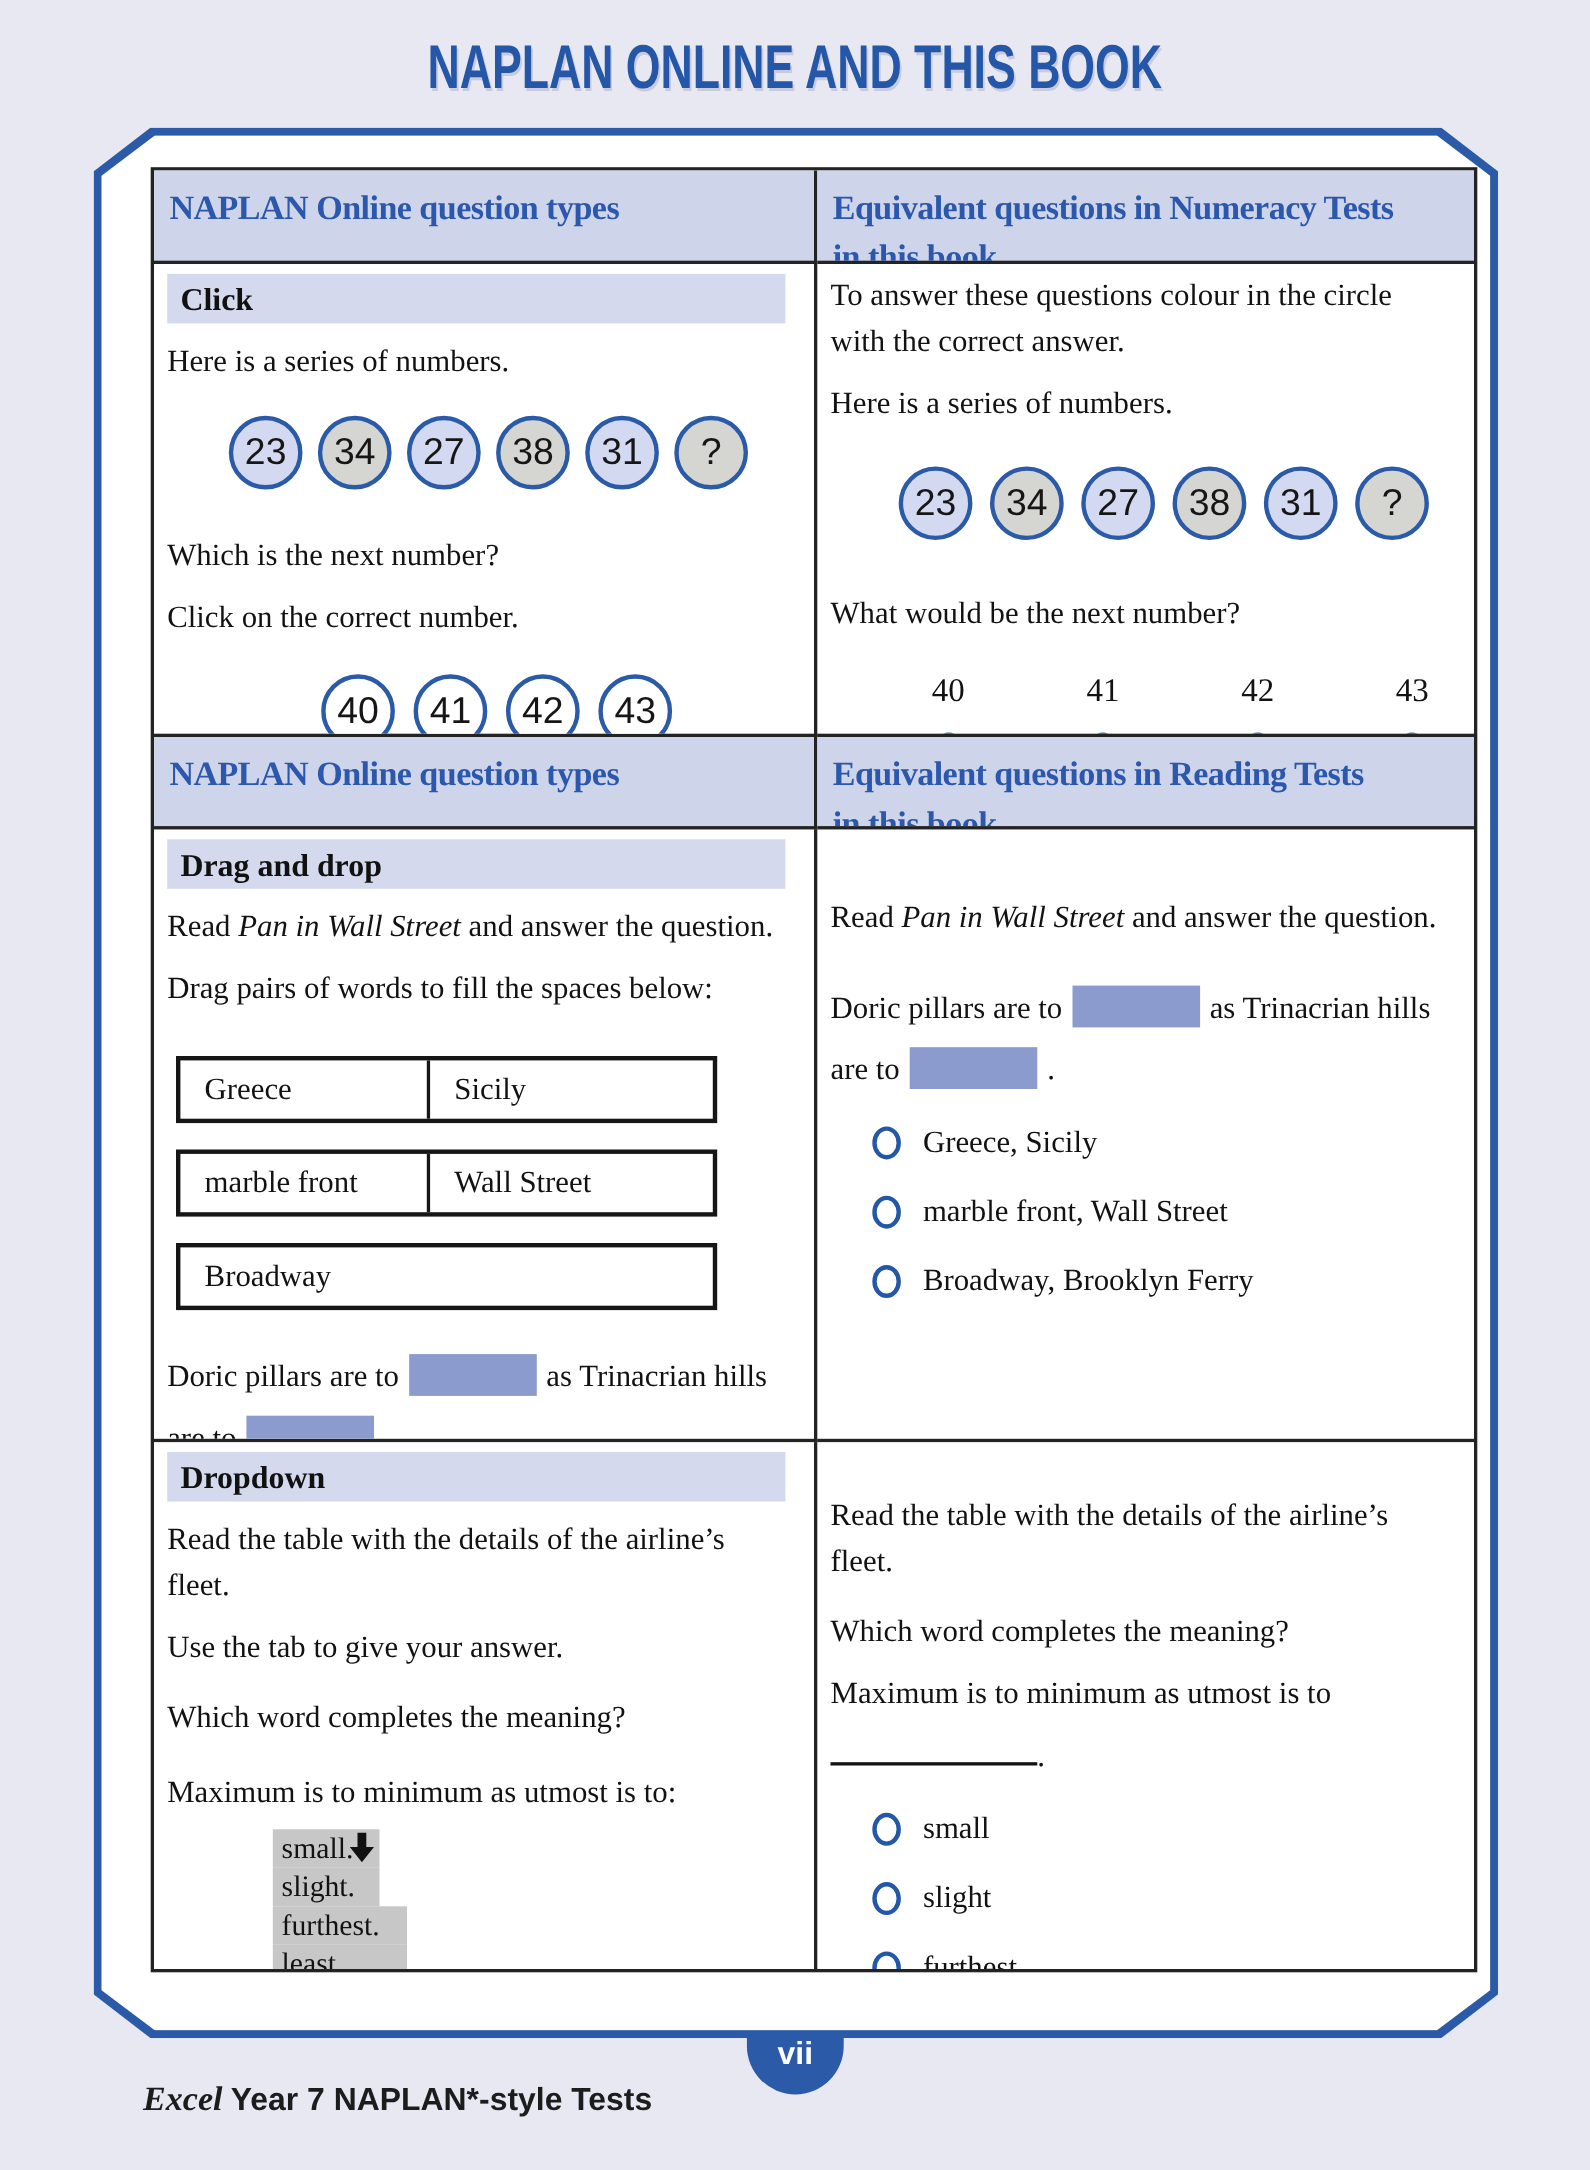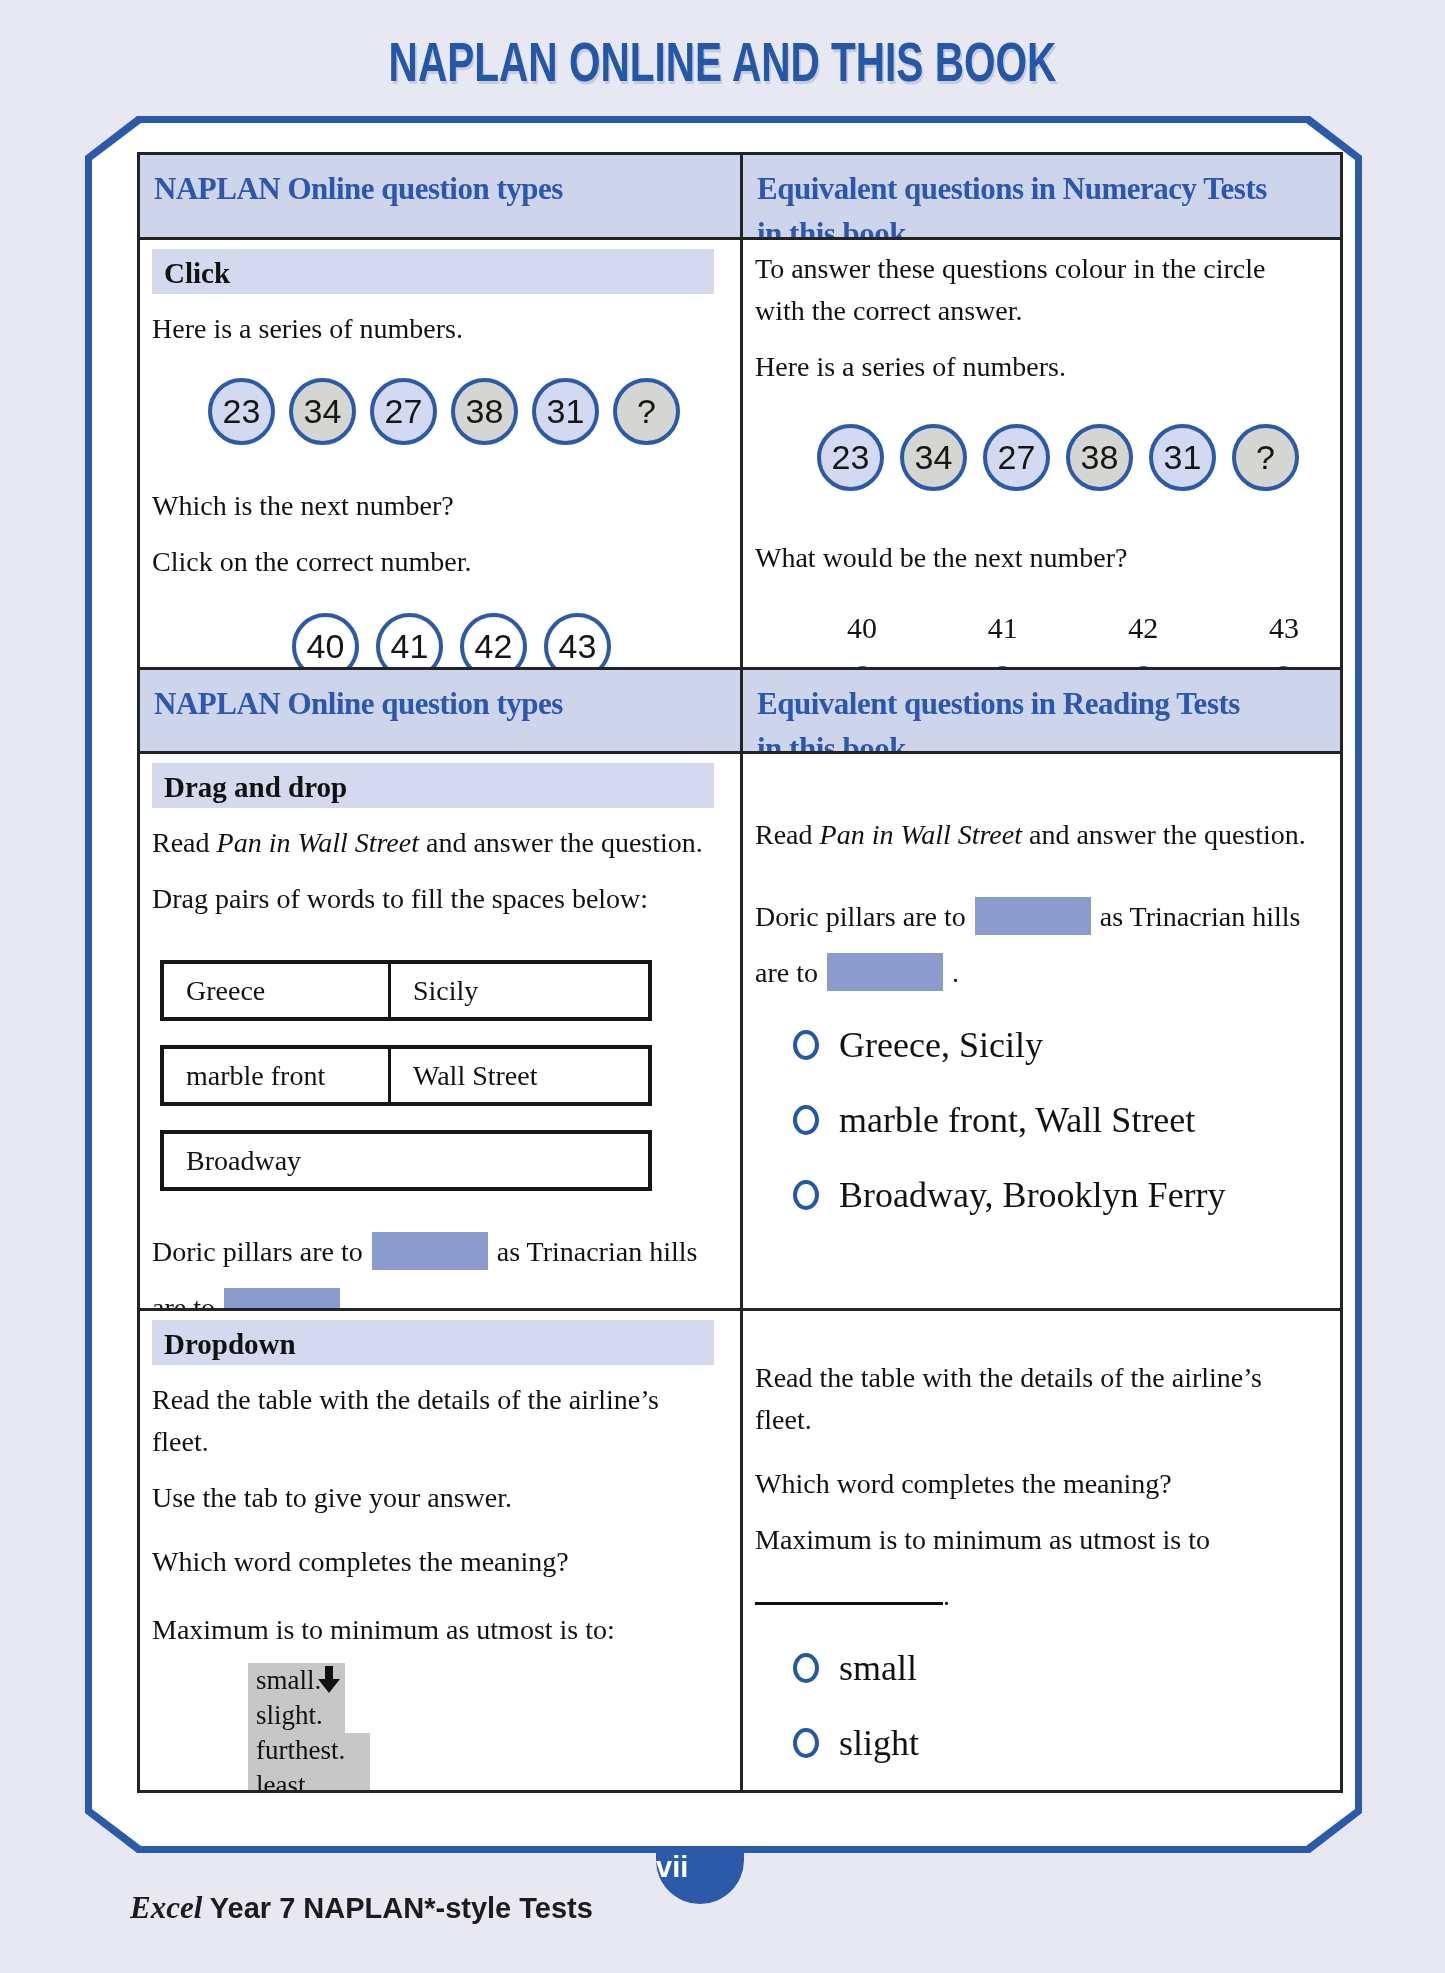--- a/index.html
+++ b/index.html
@@ -97,21 +97,21 @@
   }
   .sentence { margin-top:30px; white-space:nowrap; }
   .sentence.l2 { margin-top:14px; }
   
   .radio-list { margin:24px 0 0 38px; }
   .radio-row { display:flex; align-items:center; gap:20px; margin-bottom:21px; }
   .radio-ring {
     width:26px; height:30px; border:4px solid #2457a7; border-radius:50%;
     background:#fff; flex:0 0 auto;
   }
-  .radio-label { font-size:36px; }
+  .radio-label { font-size:28px; }
   
   .dd-list { margin:12px 0 0 96px; }
   .dd-row {
     background:#c7c7c7; height:35px; font-size:27px; line-height:34px;
     padding-left:8px; position:relative; width:97px; white-space:nowrap;
   }
   .dd-row.w122 { width:122px; }
   .dd-row.w83  { width:83px; }
   .dd-arrow { position:absolute; left:70px; top:3px; }
   
@@ -120,23 +120,23 @@
   .footer-text {
     position:absolute; left:130px; top:1890px;
     font-family:"Liberation Sans", sans-serif;
     font-weight:bold; font-size:29px; color:#1c1c1c;
   }
   .footer-brand {
     font-family:"Liberation Serif", serif;
     font-weight:bold; font-style:italic; font-size:31px;
   }
   .page-tab {
-    position:absolute; left:656px; top:1851px; width:88px; height:53px;
+    position:absolute; left:679px; top:1851px; width:88px; height:53px;
     background:#2b5aa8; border-radius:0 0 46px 46px;
-    display:flex; align-items:flex-start; 
+    display:flex; align-items:flex-start; justify-content:center;
     font-family:"Liberation Sans", sans-serif;
     font-weight:bold; font-size:29px; color:#ffffff;
   }
   .mt8  { margin-top:8px; }
   .mt22 { margin-top:22px; }
   .mt26 { margin-top:26px; }
   .mt40 { margin-top:40px; }
   .mt46 { margin-top:46px; }
   .mt60 { margin-top:60px; }
 </style>

